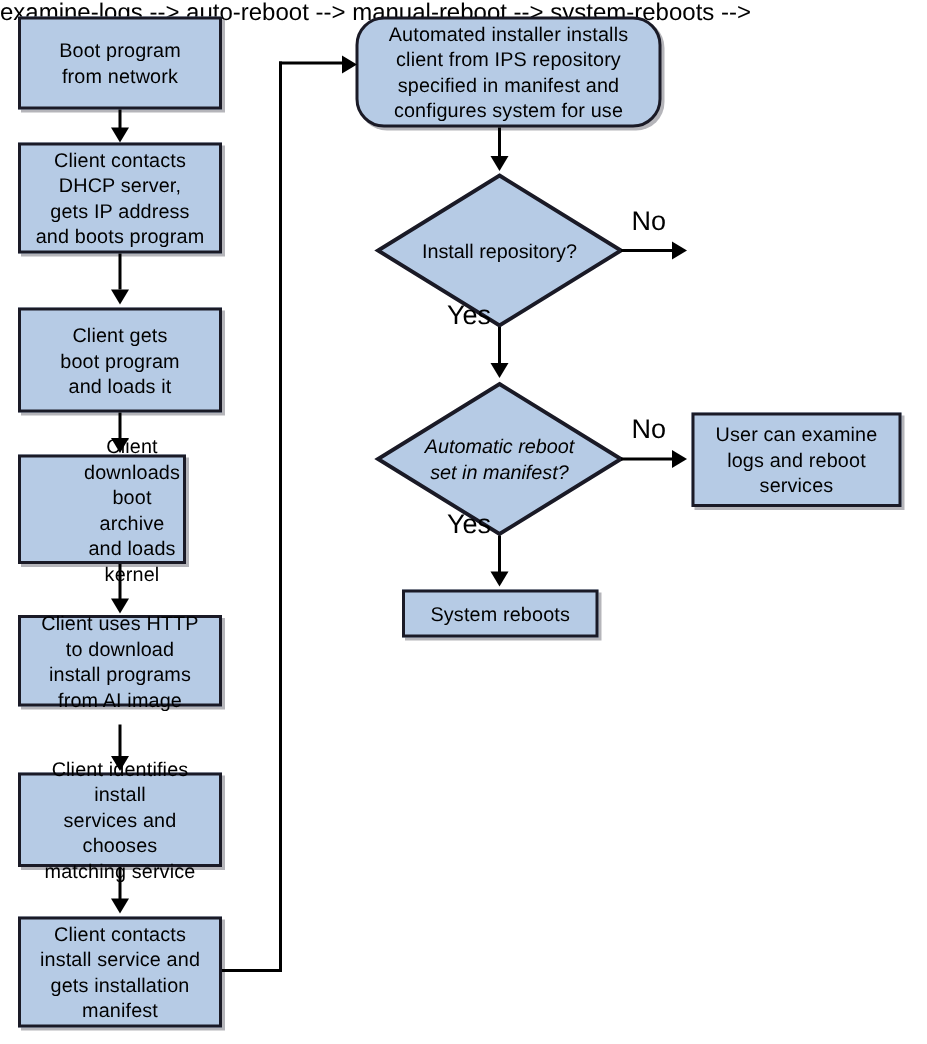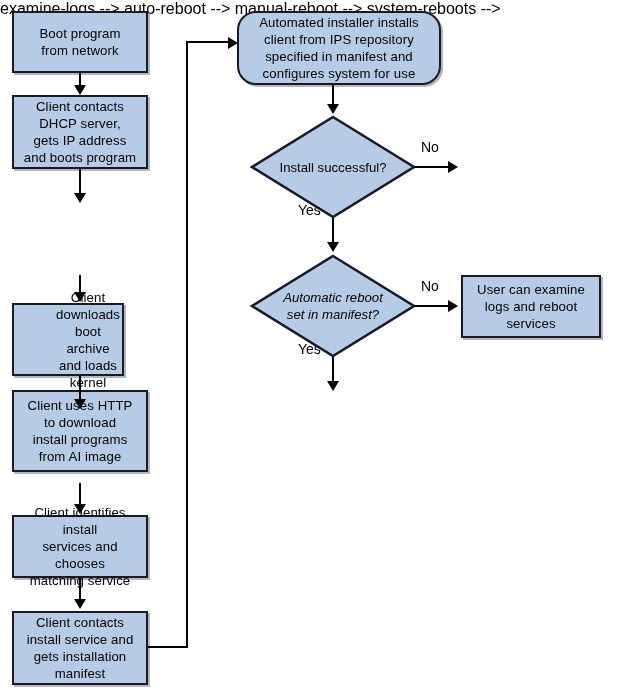--- a/index.html
+++ b/index.html
@@ -87,47 +87,50 @@
     width: 0;
     height: 0;
     border-top: 6px solid transparent;
     border-bottom: 6px solid transparent;
     border-left: 10px solid #000000;
   }
 
   
   .edge-label {
     position: absolute;
-    font-size: 14px;
+    font-size: 18px;
     line-height: 14px;
     color: #000000;
     white-space: nowrap;
   }
 </style>
 </head>
 <body>
 
 <div id="canvas">
 
   
   <div class="node" style="left:12px; top:11px; width:136px; height:62px;">Boot program
 from network</div>
 
   <div class="node" style="left:12px; top:95px; width:136px; height:74px;">Client contacts
 DHCP server,
 gets IP address
 and boots program</div>
 
+  <div class="node" style="left:12px; top:205px; width:136px; height:70px;">Client gets
+boot program
+and loads it</div>
 
   <div class="node" style="left:12px; top:303px; width:112px; height:73px;padding-left:44px;">Client downloads
 boot archive
 and loads
 kernel</div>
 
-  <div class="node" style="left:12px; top:390px; width:136px; height:82px;">Client uses HTTP
+  <div class="node" style="left:12px; top:410px; width:136px; height:61px;">Client uses HTTP
 to download
 install programs
 from AI image</div>
 
   <div class="node" style="left:12px; top:515px; width:136px; height:63px;">Client identifies install
 services and chooses
 matching service</div>
 
   <div class="node" style="left:12px; top:611px; width:136px; height:74px;">Client contacts
 install service and
@@ -138,37 +141,38 @@
   <div class="node" style="left:237px; top:11px; width:204px; height:74px;border-radius:19px;">Automated installer installs
 client from IPS repository
 specified in manifest and
 configures system for use</div>
 
   
   <div class="decision" style="left:249px; top:114px; width:168px; height:106px;">
     <svg width="168" height="106" viewBox="0 0 168 106">
       <polygon points="84,3 165,53 84,103 3,53" fill="#b6cbe5" stroke="#1a1a26" stroke-width="2.6" stroke-linejoin="miter"></polygon>
     </svg>
-    <div class="dlabel">Install successful?</div>
+    <div class="dlabel">Install repository?</div>
   </div>
 
 
   
   <div class="decision" style="left:249px; top:253px; width:168px; height:106px;font-style:italic;">
     <svg width="168" height="106" viewBox="0 0 168 106">
       <polygon points="84,3 165,53 84,103 3,53" fill="#b6cbe5" stroke="#1a1a26" stroke-width="2.6" stroke-linejoin="miter"></polygon>
     </svg>
     <div class="dlabel">Automatic reboot
 set in manifest?</div>
   </div>
 
   <div class="node" style="left:461px; top:275px; width:140px; height:63px;">User can examine
 logs and reboot
 services</div>
 
+  <div class="node" style="left:268px; top:393px; width:131px; height:32px;">System reboots</div>
 
   
   
   <div class="edge v" style="left:79px; top:73px; height:13px;"></div>
   <div class="arrow-down" style="left:74px; top:85px;"></div>
 
   
   <div class="edge v" style="left:79px; top:169px; height:24px;"></div>
   <div class="arrow-down" style="left:74px; top:193px;"></div>
 

